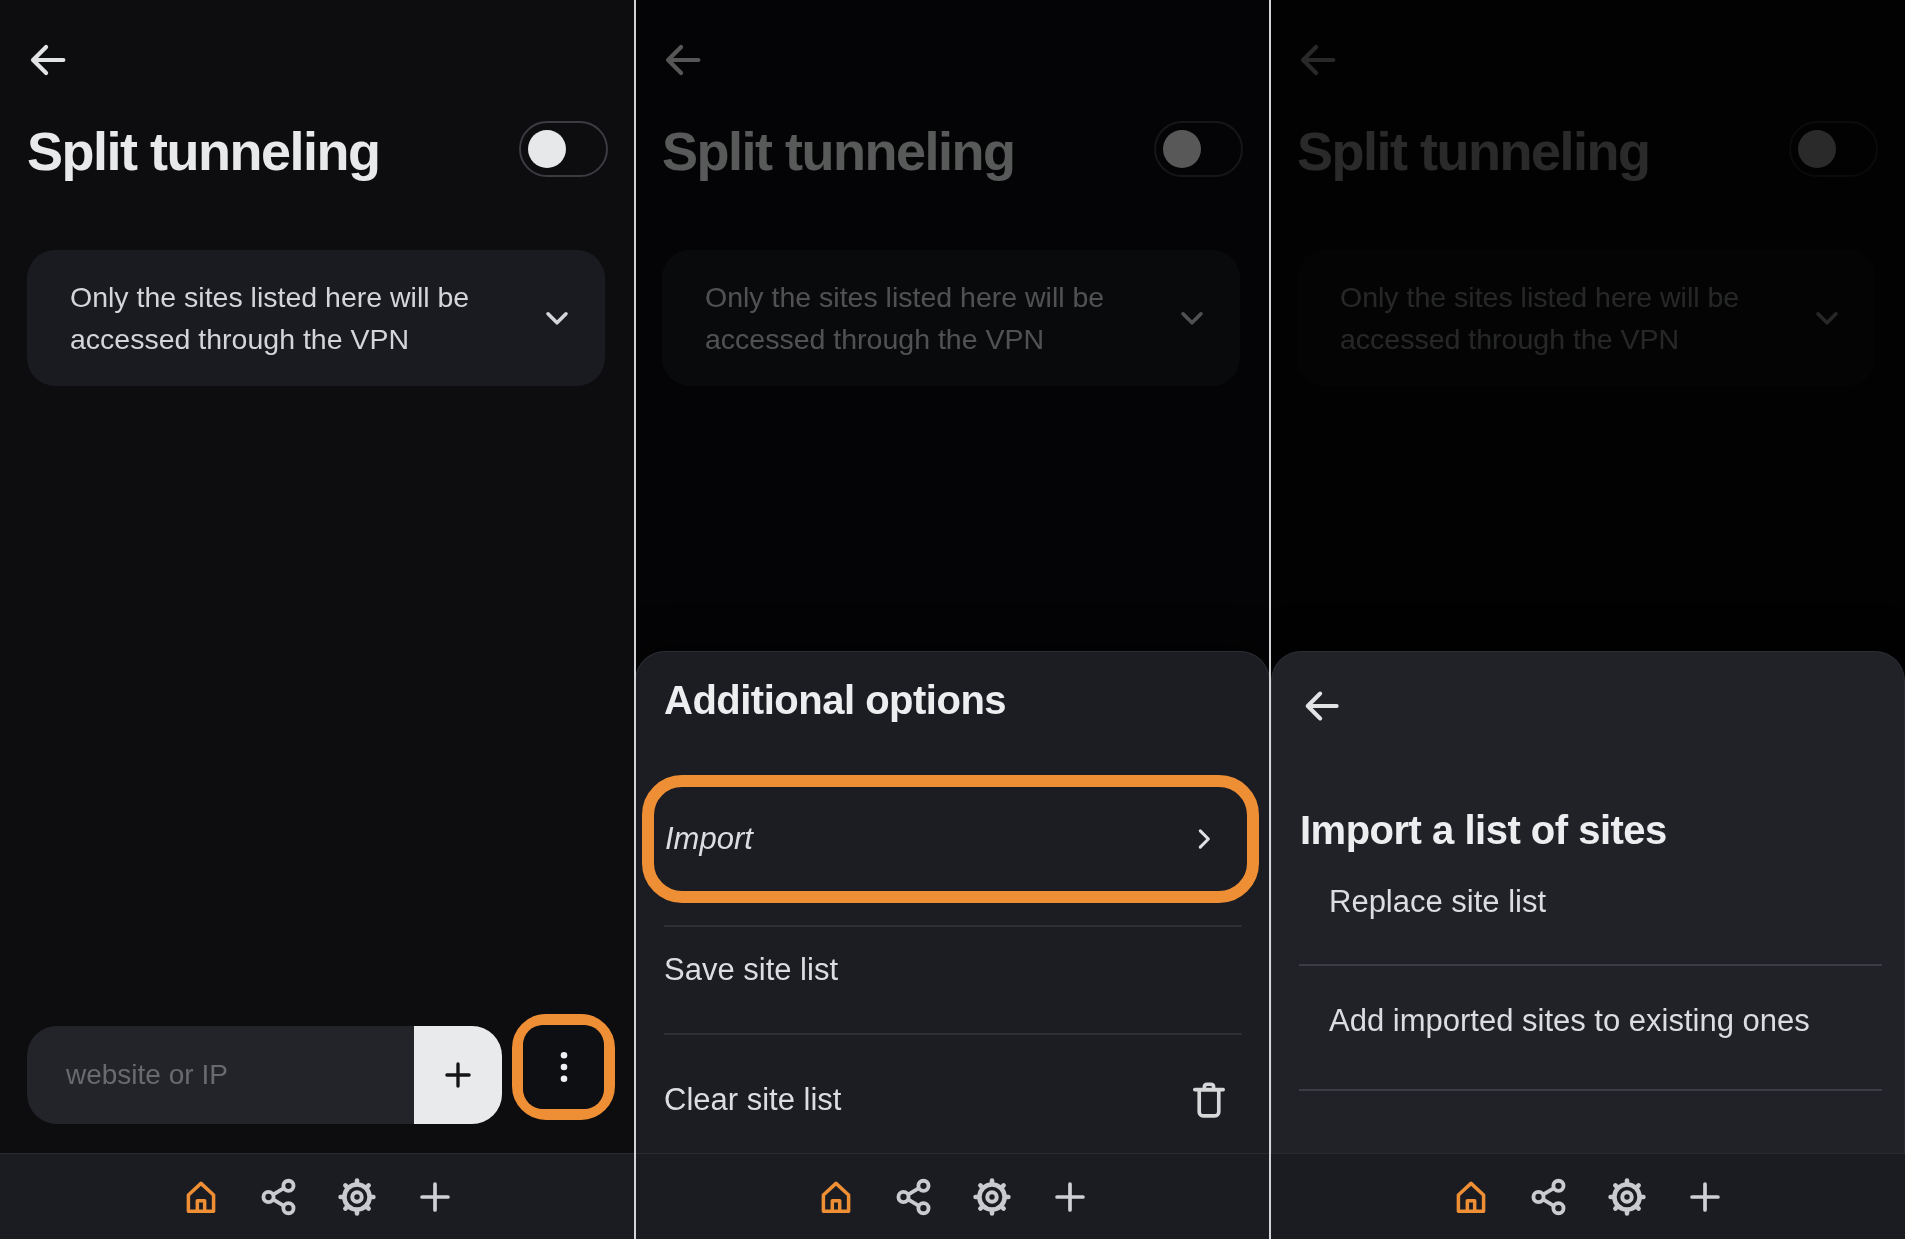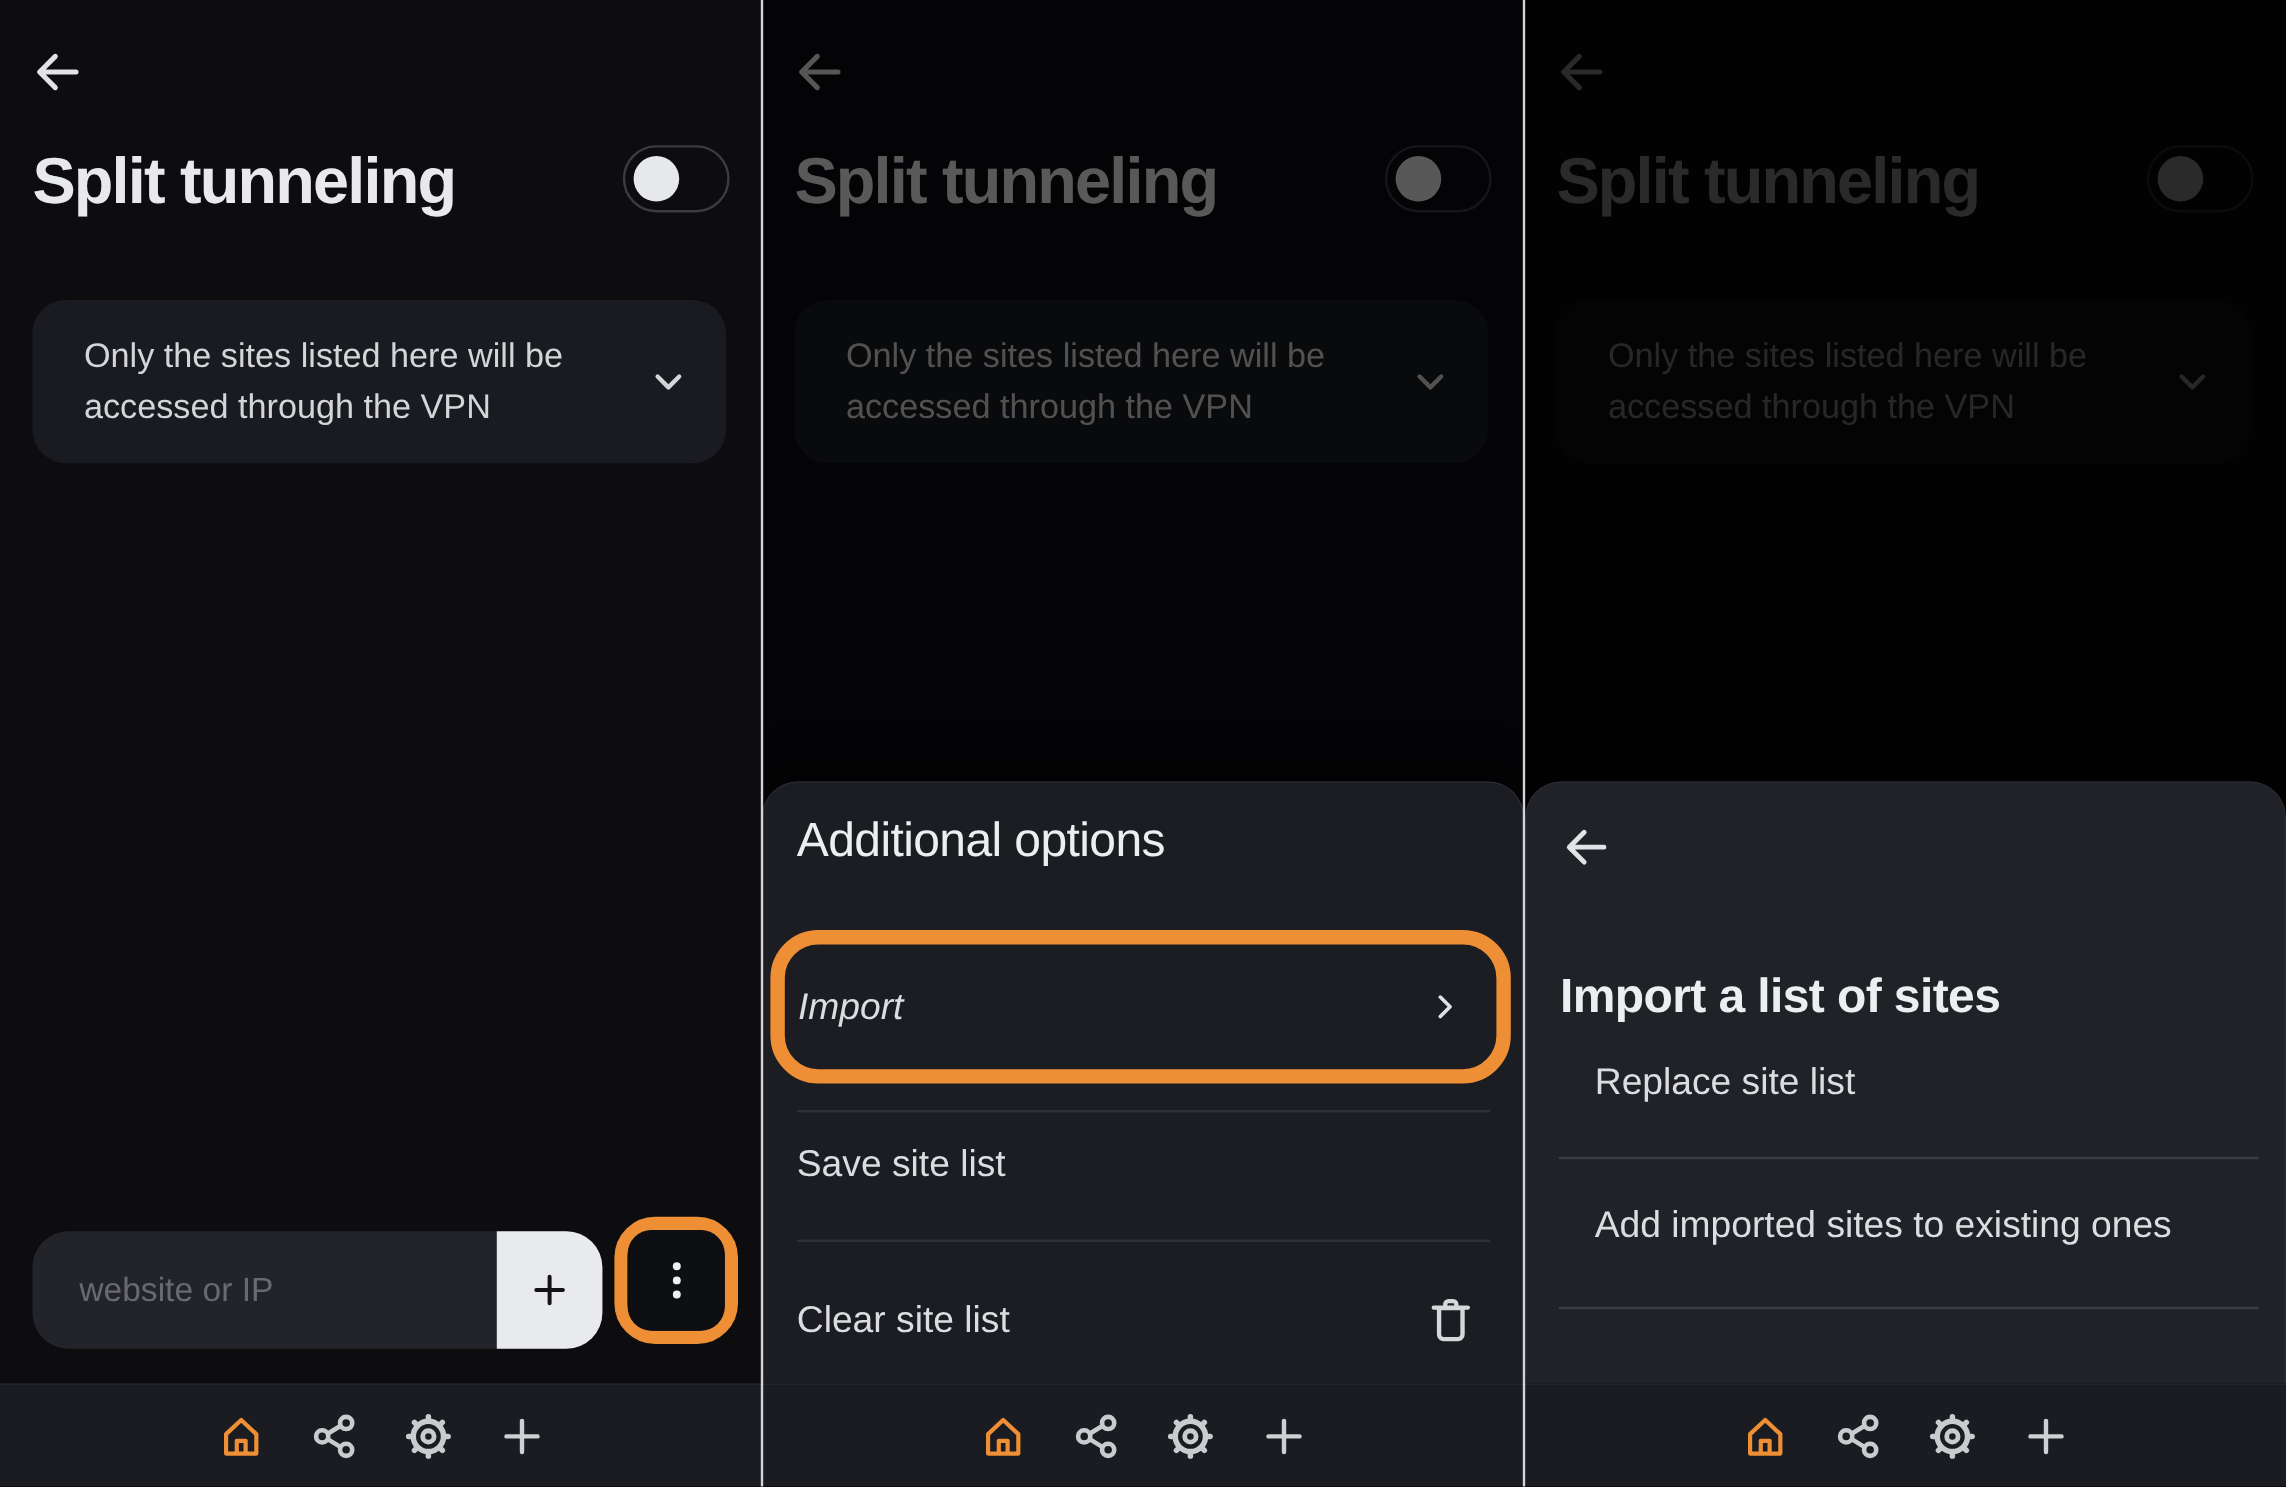--- a/index.html
+++ b/index.html
@@ -32,21 +32,21 @@
   .dots-wrap{ position:absolute; left:512px; top:1014px; width:103px; height:106px; border:11px solid var(--accent); border-radius:34px; display:flex; align-items:center; justify-content:center; }
   .dots-btn{ width:100%; height:100%; background:#0e0f12; border:0; border-radius:20px; display:flex; align-items:center; justify-content:center; cursor:pointer; }
 
   
   .dim{ position:absolute; inset:0; background:#000; z-index:10; }
   #panel-2 .dim{ opacity:.62; } #panel-3 .dim{ opacity:.82; }
 
   
   .sheet{ position:absolute; left:0; top:651px; width:635px; height:502px; background:#1c1d23; border:1px solid #2c2d34; border-bottom:0; border-radius:30px 30px 0 0; z-index:20; box-shadow:0 -8px 34px rgba(0,0,0,.5); }
   #panel-3 .sheet{ left:1px; width:634px; background:#212228; }
-  .sheet-title{ position:absolute; left:28px; top:26px; font-size:40px; font-weight:normal; letter-spacing:-.5px; color:#eceef0; white-space:nowrap; }
+  .sheet-title{ position:absolute; left:28px; top:26px; font-size:40px; font-weight:bold; letter-spacing:-.5px; color:#eceef0; white-space:nowrap; }
 
   .ann-import{ position:absolute; left:6px; top:123px; width:617px; height:128px; border:12px solid var(--accent); border-radius:40px;font-style:italic; }
   .import-row{ display:flex; align-items:center; justify-content:space-between; height:100%; padding:0 28px 0 11px; cursor:pointer; }
   .row-label{ font-size:31px; color:#dcdde0; white-space:nowrap; }
   .pos-label{ position:absolute; font-size:31px; color:#dcdde0; white-space:nowrap; cursor:pointer; }
   .divider{ position:absolute; height:2px; background:#2f3036; }
   #panel-3 .divider{ background:#3c3d44; }
   .trash-wrap{ position:absolute; left:549px; top:424px; width:48px; height:48px; display:flex; align-items:center; justify-content:center; cursor:pointer; }
 
   .sheet .back{ left:24px; top:28px; }

